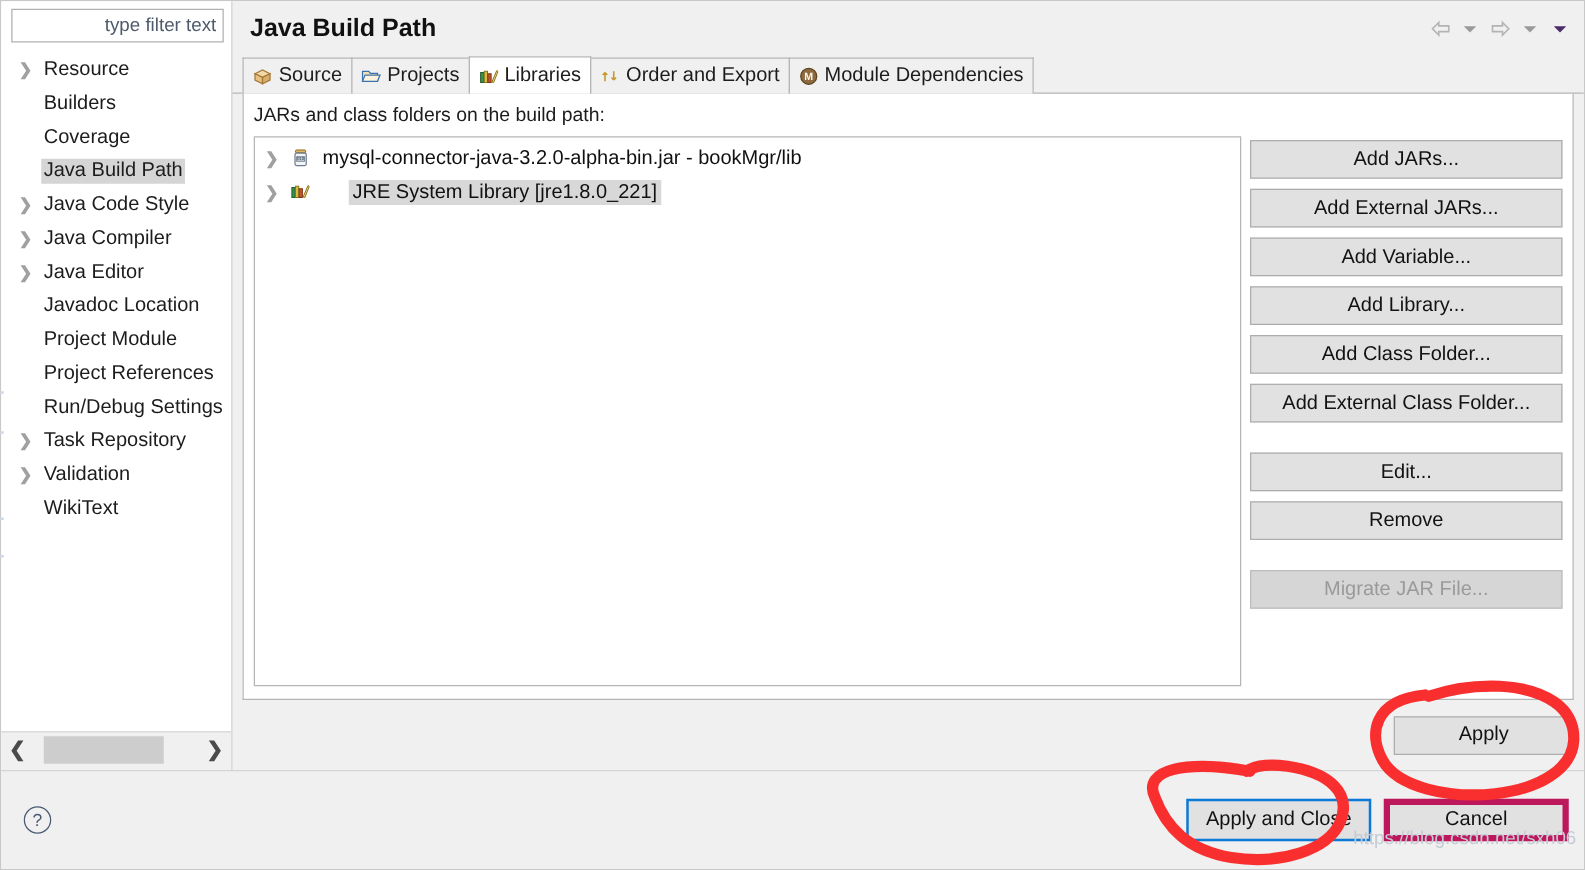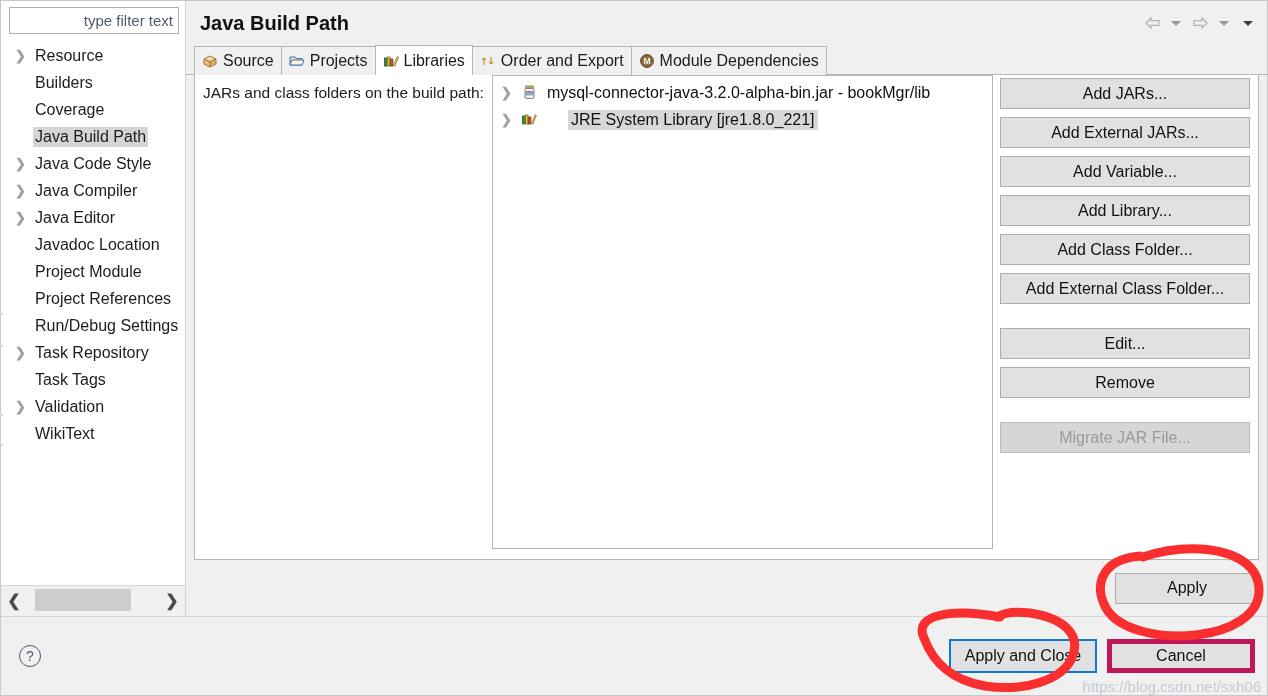--- a/index.html
+++ b/index.html
@@ -275,21 +275,21 @@
   }
 
   
   .tab-content {
     flex: 1;
     background: #ffffff;
     border: 1px solid #b6b6b6;
     border-top: none;
     margin: 0 8px;
     display: flex;
-    flex-direction: row;
+    flex-direction: column;
     min-height: 0;
     box-sizing: border-box;
   }
   .content-label {
     font-size: 15.5px;
     color: #1c1c1c;
     padding: 9px 0 7px 8px;
   }
   .content-body {
     flex: 1;
@@ -432,21 +432,21 @@
 
   
   .annot {
     position: absolute;
     pointer-events: none;
     z-index: 40;
   }
   .watermark {
     position: absolute;
     right: 6px;
-    bottom: 0;
+    bottom: 16px;
     font-size: 15px;
     color: #c3cbd4;
     z-index: 30;
     white-space: nowrap;
   }
   .edge-mark {
     position: absolute;
     left: 0;
     width: 3px;
     height: 2px;
@@ -507,24 +507,20 @@
             <span class="twisty empty"></span>
             <span class="tree-label">Project References</span>
           </div>
           <div class="tree-row">
             <span class="twisty empty"></span>
             <span class="tree-label">Run/Debug Settings</span>
           </div>
           <div class="tree-row">
             <span class="twisty">❯</span>
             <span class="tree-label">Task Repository</span>
-          </div>
-          <div class="tree-row">
-            <span class="twisty empty"></span>
-            <span class="tree-label">Task Tags</span>
           </div>
           <div class="tree-row">
             <span class="twisty">❯</span>
             <span class="tree-label">Validation</span>
           </div>
           <div class="tree-row">
             <span class="twisty empty"></span>
             <span class="tree-label">WikiText</span>
           </div>
         </div>

